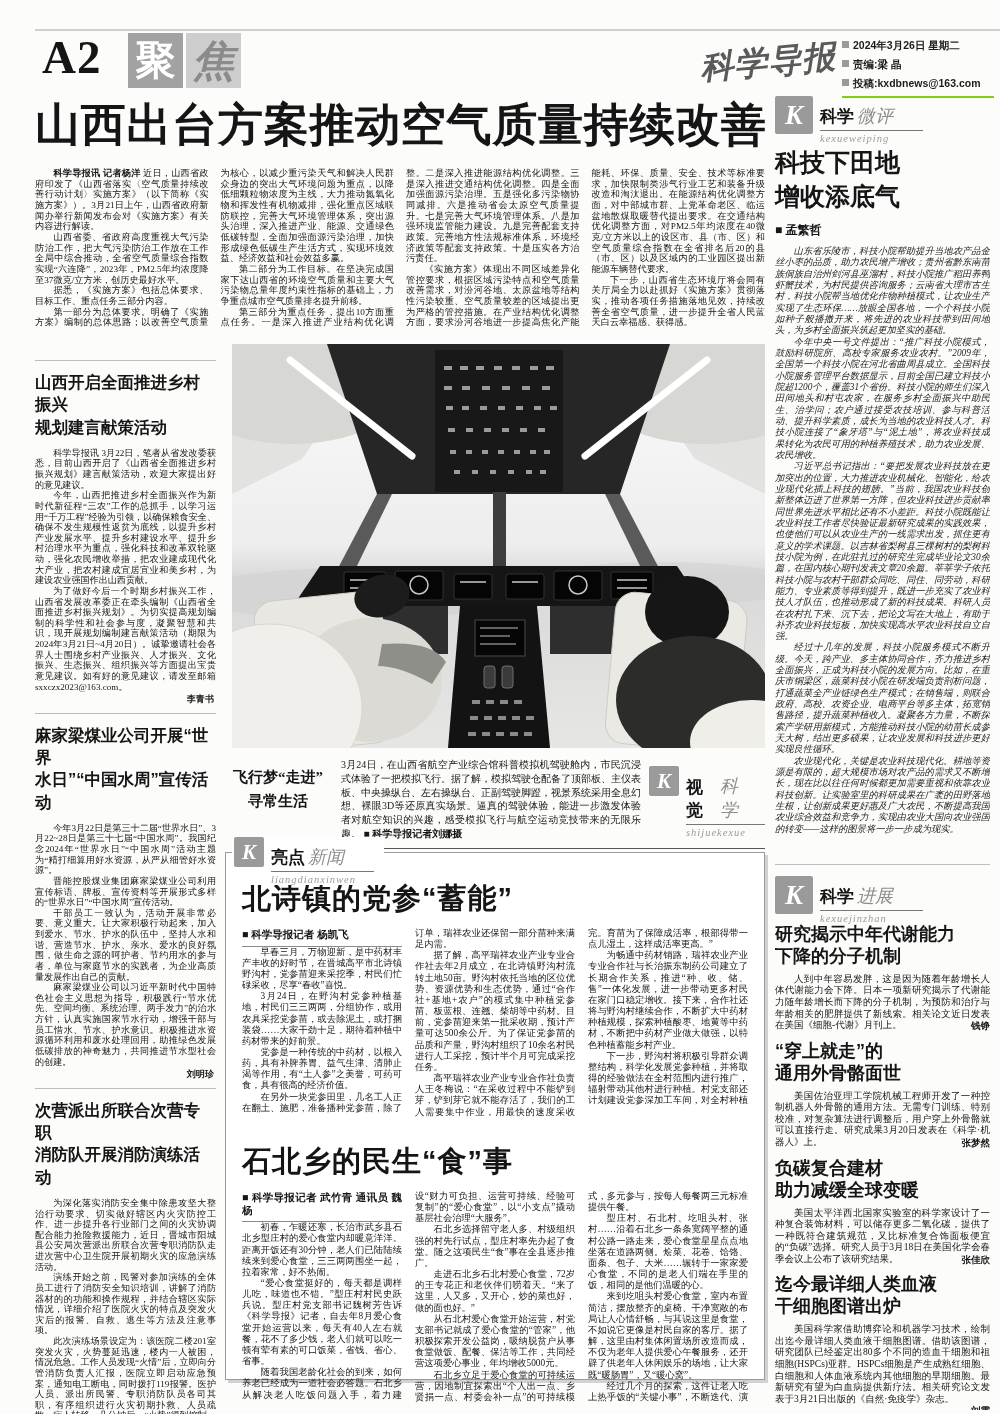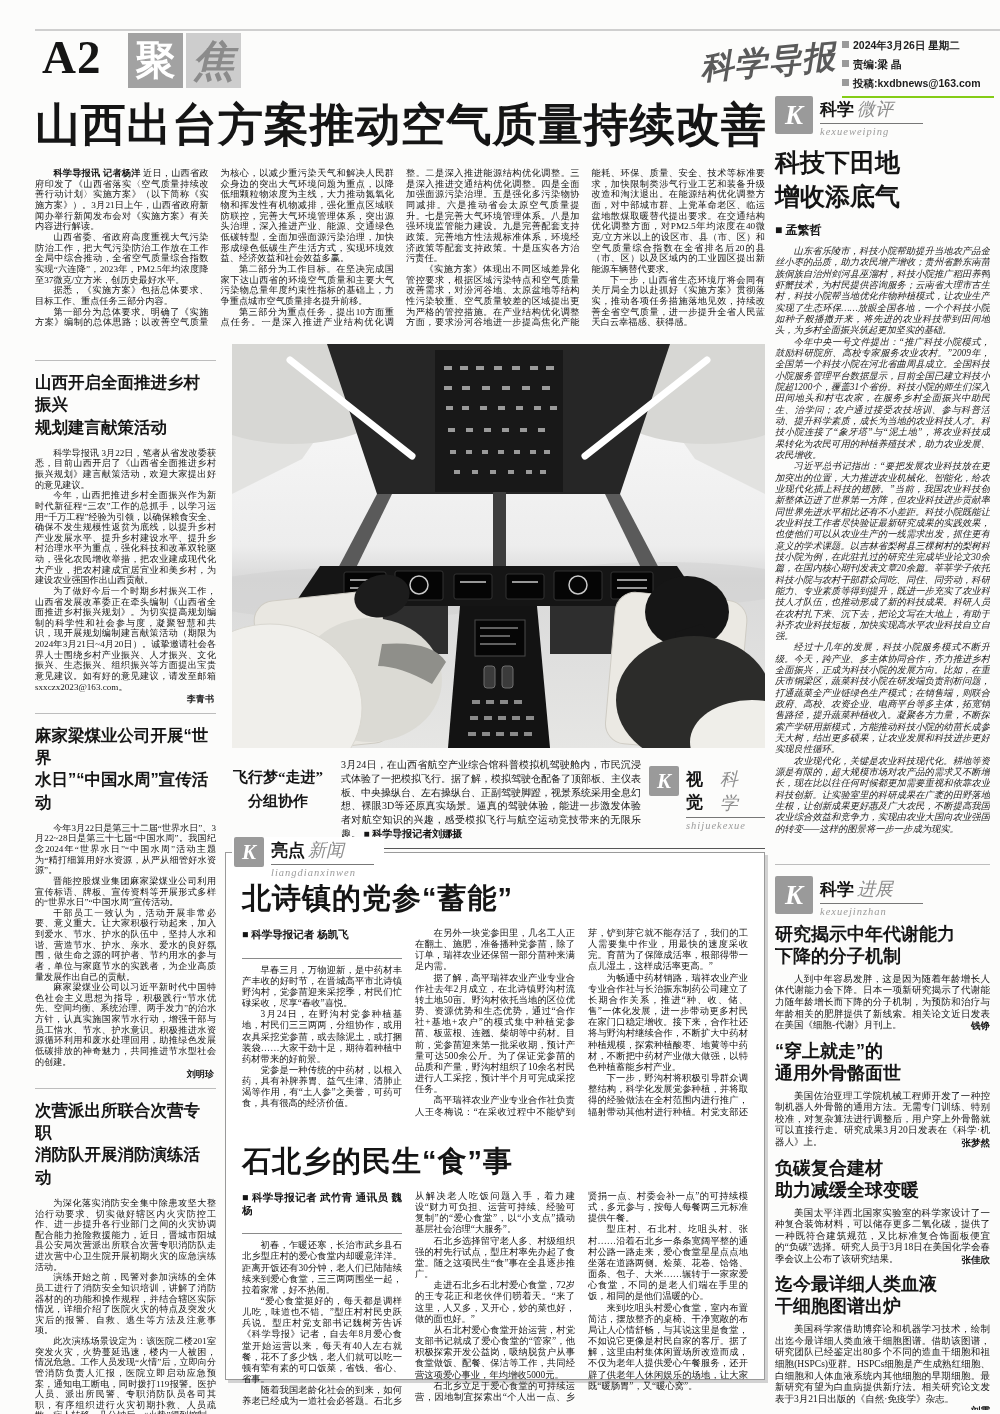--- a/index.html
+++ b/index.html
@@ -41,32 +41,32 @@
              white-space:pre-line;font-family:"Liberation Serif",serif;}
   .cap-right{flex:1;display:flex;gap:8px;border-bottom:1.5px solid #555;padding-bottom:7px;}
   .cap-text{flex:1;font-size:10px;line-height:1.38;text-align:justify;}
   .cap-credit{font-weight:700;font-family:"Liberation Sans",sans-serif;white-space:nowrap;}
   
   .sec-head{display:flex;align-items:flex-start;gap:7px;}
   .klogo{width:38px;height:38px;background:#9a9a9a;color:#fff;display:flex;align-items:center;justify-content:center;
          font-family:"Liberation Serif",serif;font-style:italic;font-weight:700;font-size:27px;border-radius:2px;flex:none;}
   .klogo.small{width:30px;height:30px;font-size:21px;}
   .sec-words{display:flex;flex-direction:column;}
-  .sec-line{display:flex;align-items:center;gap:3px;border-bottom:1.5px solid #777;padding:1px 30px 2px 0;}
+  .sec-line{display:flex;align-items:flex-end;gap:3px;border-bottom:1.5px solid #777;padding:8px 30px 2px 0;}
   .sec-bold{font-family:"Liberation Sans",sans-serif;font-weight:800;font-size:17px;}
   .sec-script{font-style:italic;color:#8d8d8d;font-size:18px;}
   .sec-pinyin{font-style:italic;color:#9b9b9b;font-size:10.5px;letter-spacing:1px;padding-top:2px;}
   
   #spotlight{left:225px;top:852px;width:540px;height:528px;border:1px solid #9a9a9a;background:#fff;
              box-shadow:3px 3px 0 #d2d2d2;padding:12px 16px 0;box-sizing:border-box;}
   #spotlight .sec-head{position:absolute;top:-16px;left:6px;background:#fff;padding:0 10px 0 2px;}
   .sp-title{font-family:"Liberation Sans",sans-serif;font-weight:900;font-size:29px;letter-spacing:1px;margin:0 0 9px;}
   .sp-cols{column-count:3;column-gap:13px;font-size:9.3px;line-height:1.2;text-align:justify;overflow:hidden;}
   .sp-byline{font-family:"Liberation Sans",sans-serif;font-weight:700;font-size:10.5px;border-bottom:1px solid #8a8a8a;
-             padding-bottom:17px;margin-bottom:6px;text-indent:0;}
+             padding-bottom:5px;text-indent:0;}
   
   #weiping-head{left:775px;top:96px;}
   #weiping-title{left:775px;top:146px;width:215px;font-family:"Liberation Sans",sans-serif;font-weight:800;
                  font-size:25px;line-height:1.35;white-space:pre-line;}
   #weiping-author{left:775px;top:222px;font-family:"Liberation Sans",sans-serif;font-weight:700;font-size:12px;}
   #weiping-body{left:775px;top:246px;width:215px;height:612px;font-style:italic;font-size:9.3px;line-height:1.22;
                 text-align:justify;overflow:hidden;color:#222;}
   #right-divider{left:775px;top:864px;width:215px;border-top:1px solid #bdbdbd;}
   #jinzhan-head{left:775px;top:876px;}
   #jinzhan-items{left:775px;top:924px;width:215px;height:486px;overflow:hidden;}
@@ -260,21 +260,21 @@
     <ellipse cx="455" cy="268" rx="42" ry="36" fill="#161616"></ellipse>
     <path d="M470 280 q 30 40 18 90 l -40 10 q -6 -60 -4 -92 z" fill="#161616"></path>
     <ellipse cx="462" cy="356" rx="78" ry="64" fill="#2c2c2a"></ellipse>
     <ellipse cx="38" cy="364" rx="92" ry="84" fill="#f0efeb" stroke="#d9d7d0"></ellipse>
     <ellipse cx="520" cy="398" rx="62" ry="42" fill="#efeee9"></ellipse>
   </svg>
 </div>
 
 <div class="abs" id="caption">
   <div class="cap-label">飞行梦“走进”
-分组协作</div>
+寻常生活</div>
   <div class="cap-right">
     <div class="cap-text">
       <span>3月24日，在山西省航空产业综合馆科普模拟机驾驶舱内，市民沉浸式体验了一把模拟飞行。据了解，模拟驾驶仓配备了顶部板、主仪表板、中央操纵台、左右操纵台、正副驾驶脚蹬，视景系统采用全息幻想、裸眼3D等还原真实场景。逼真的驾驶体验，能进一步激发体验者对航空知识的兴趣，感受模拟飞行与航空运动竞技带来的无限乐趣。</span>
       <b class="cap-credit">■ 科学导报记者刘娜摄</b>
     </div>
     <div style="width:116px;padding-top:8px;">
       <div class="sec-head">
         <span class="klogo small">K</span>
         <span class="sec-words">
           <span class="sec-line" style="padding-right:12px;">

